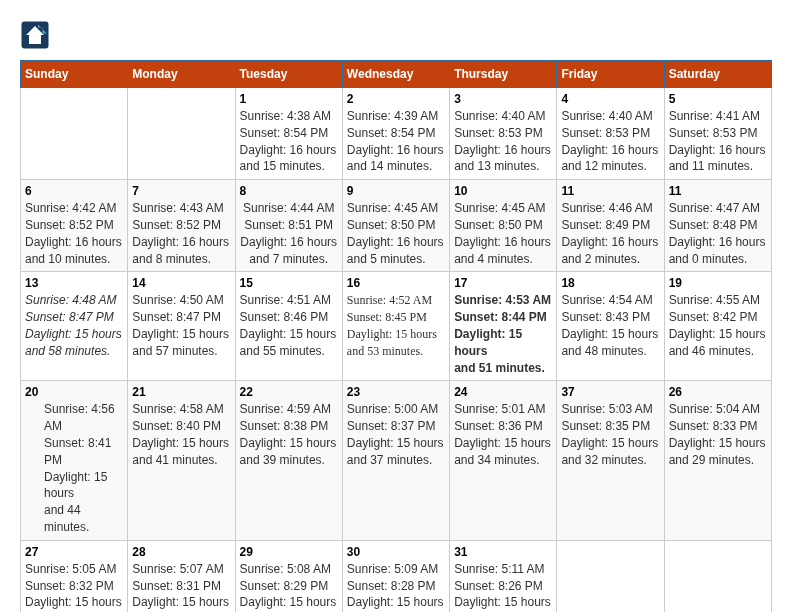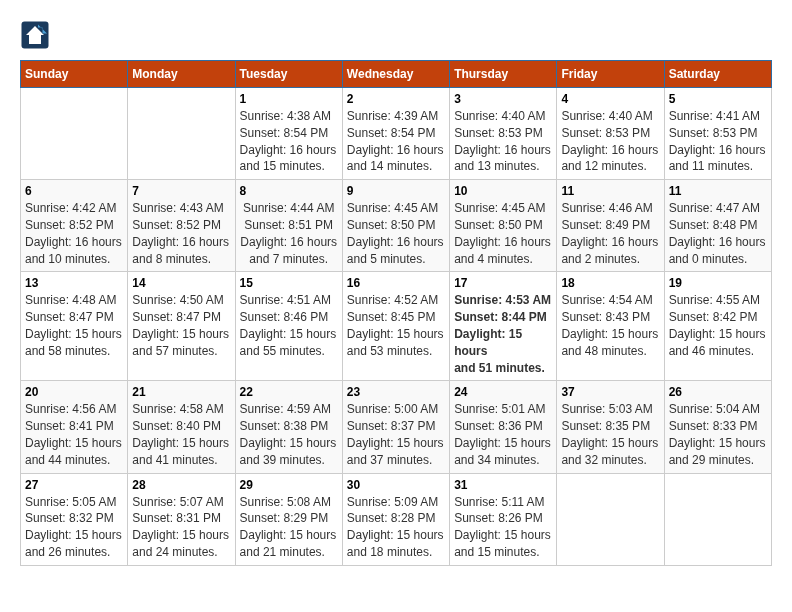--- a/index.html
+++ b/index.html
@@ -202,42 +202,42 @@
           <span class="day-number">11</span>
           <div class="day-info" style="white-space: pre-line;">Sunrise: 4:47 AM
 Sunset: 8:48 PM
 Daylight: 16 hours
 and 0 minutes.</div>
         </td>
       </tr>
       <tr class="week-row">
         <td>
           <span class="day-number">13</span>
-          <div class="day-info" style="white-space: pre-line;">Sunrise: 4:48 AM
+          <div class="day-info" style="white-space: pre-line; font-style: italic;">Sunrise: 4:48 AM
 Sunset: 8:47 PM
 Daylight: 15 hours
 and 58 minutes.</div>
         </td>
         <td>
           <span class="day-number">14</span>
           <div class="day-info" style="white-space: pre-line;">Sunrise: 4:50 AM
 Sunset: 8:47 PM
 Daylight: 15 hours
 and 57 minutes.</div>
         </td>
         <td>
           <span class="day-number">15</span>
           <div class="day-info" style="white-space: pre-line;">Sunrise: 4:51 AM
 Sunset: 8:46 PM
 Daylight: 15 hours
 and 55 minutes.</div>
         </td>
         <td>
           <span class="day-number">16</span>
-          <div class="day-info" style="white-space: pre-line;">Sunrise: 4:52 AM
+          <div class="day-info" style="white-space: pre-line; font-family: Liberation Serif, serif;">Sunrise: 4:52 AM
 Sunset: 8:45 PM
 Daylight: 15 hours
 and 53 minutes.</div>
         </td>
         <td>
           <span class="day-number">17</span>
           <div class="day-info" style="white-space: pre-line; font-weight: bold;">Sunrise: 4:53 AM
 Sunset: 8:44 PM
 Daylight: 15 hours
 and 51 minutes.</div>
@@ -253,21 +253,21 @@
           <span class="day-number">19</span>
           <div class="day-info" style="white-space: pre-line;">Sunrise: 4:55 AM
 Sunset: 8:42 PM
 Daylight: 15 hours
 and 46 minutes.</div>
         </td>
       </tr>
       <tr class="week-row">
         <td>
           <span class="day-number">20</span>
-          <div class="day-info" style="white-space: pre-line;">Sunrise: 4:56 AM
+          <div class="day-info" style="white-space: pre-line; margin-left: 19px;">Sunrise: 4:56 AM
 Sunset: 8:41 PM
 Daylight: 15 hours
 and 44 minutes.</div>
         </td>
         <td>
           <span class="day-number">21</span>
           <div class="day-info" style="white-space: pre-line;">Sunrise: 4:58 AM
 Sunset: 8:40 PM
 Daylight: 15 hours
 and 41 minutes.</div>

